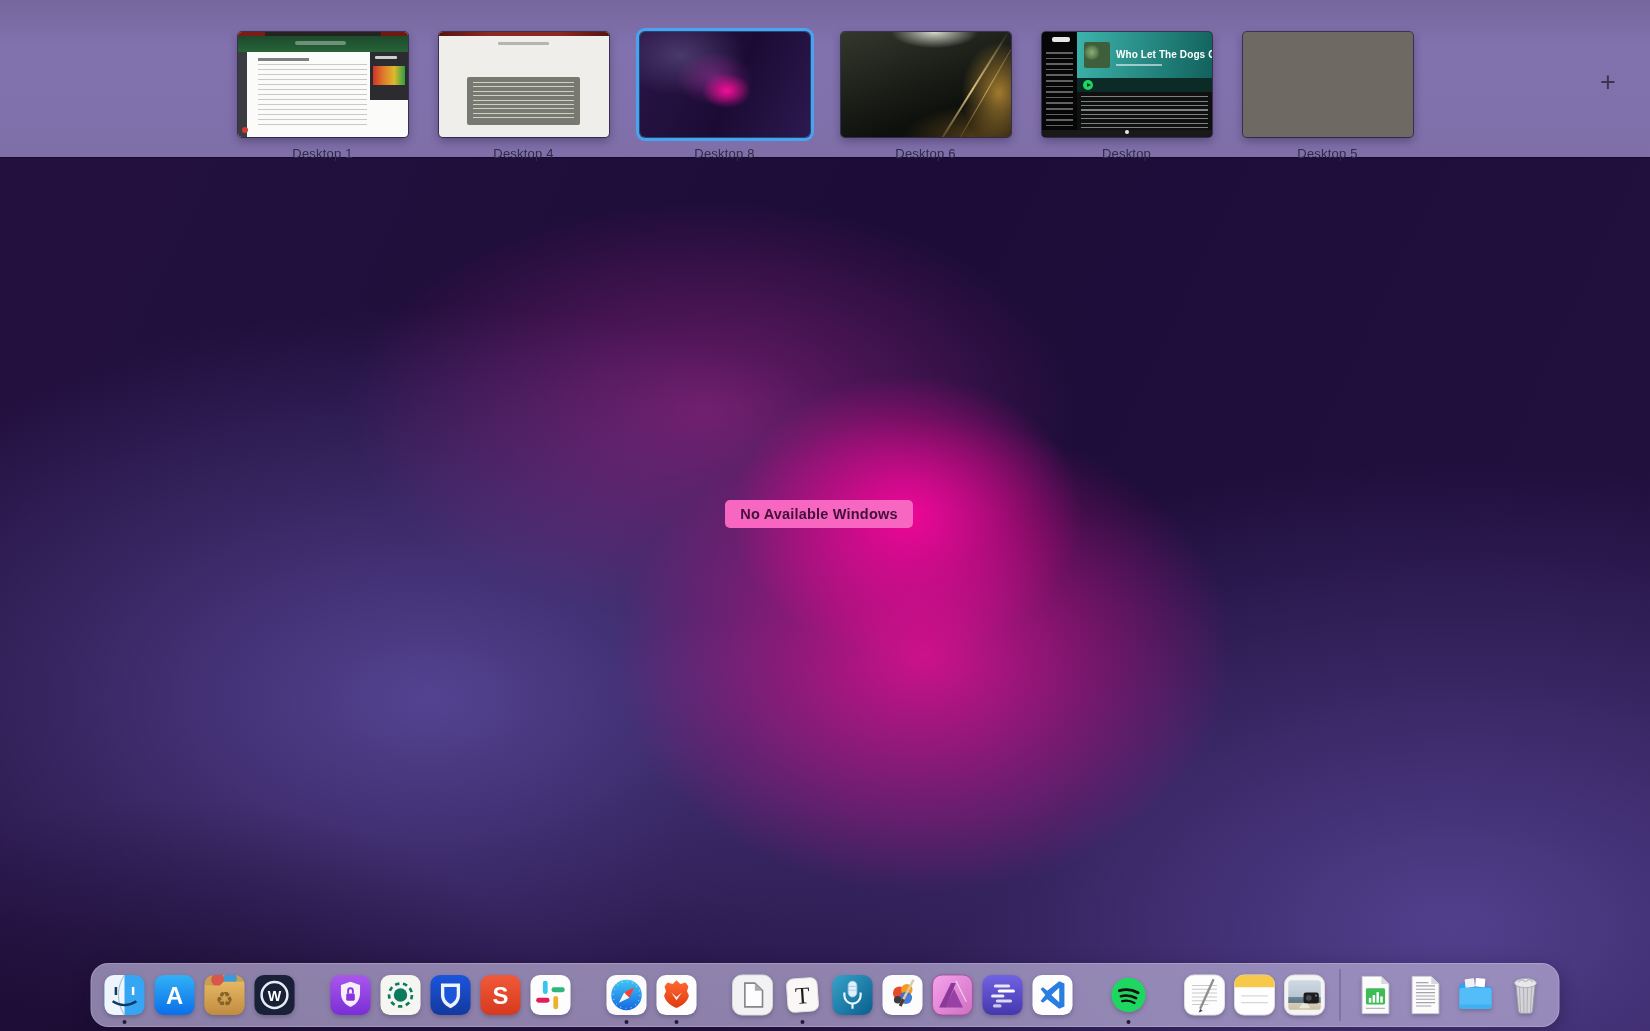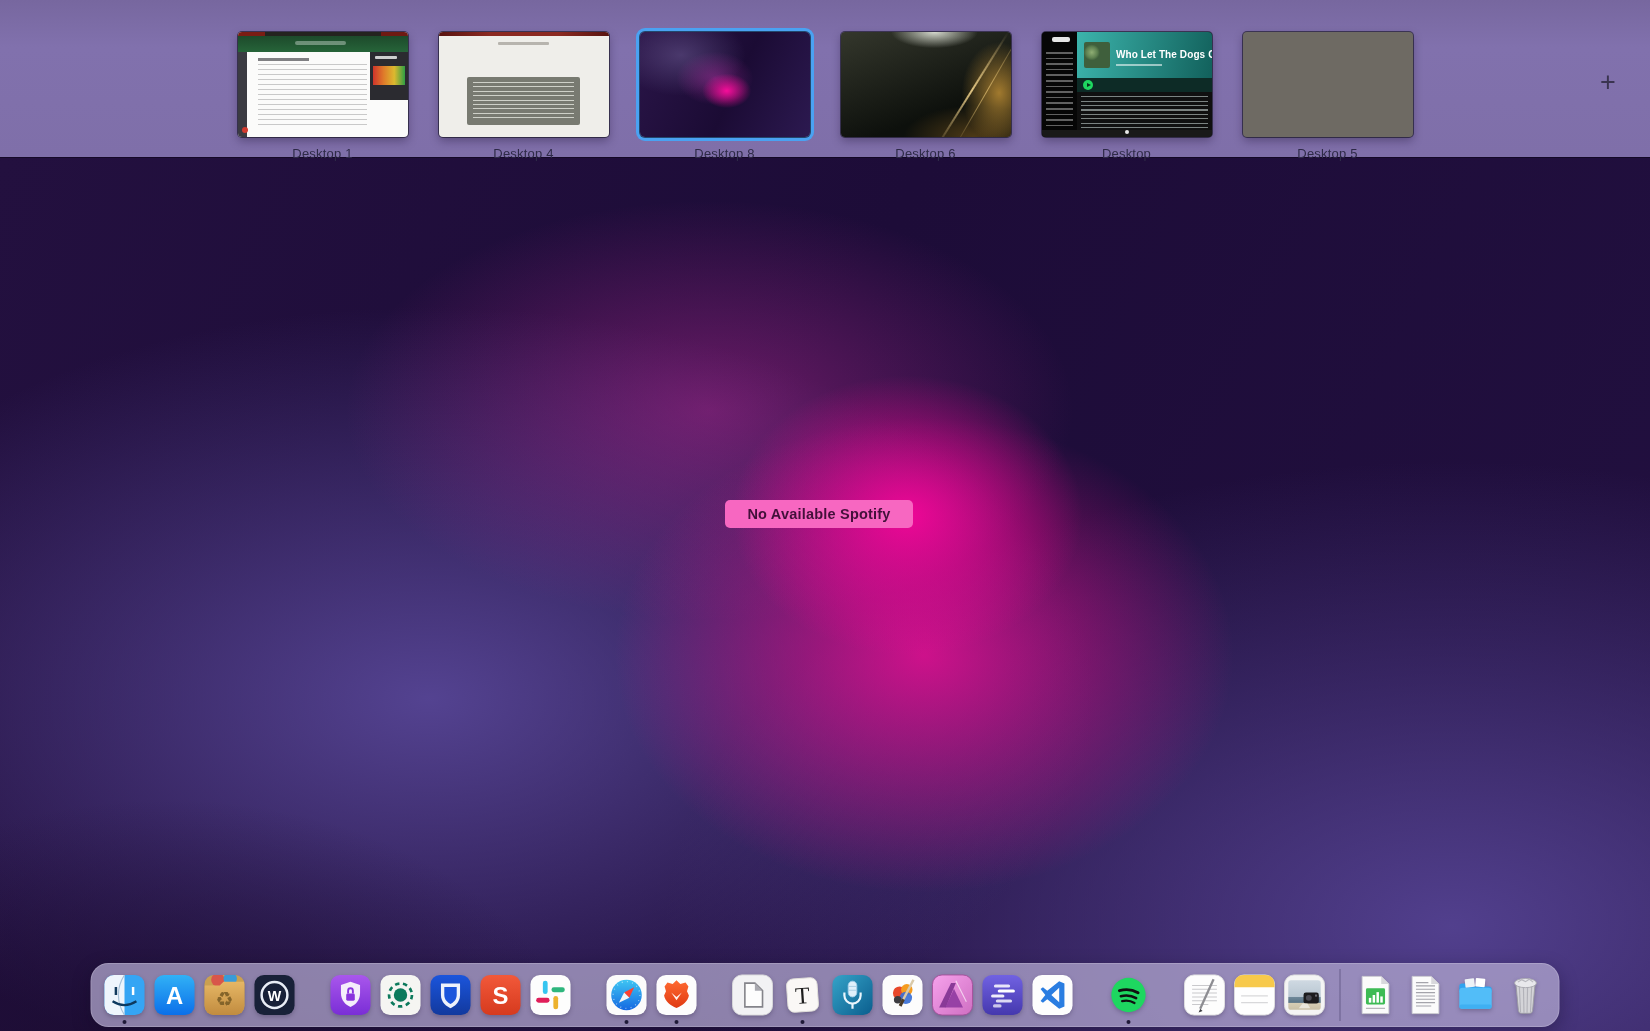--- a/index.html
+++ b/index.html
@@ -208,21 +208,21 @@
     </div>
 
     <div class="add-space">
       <span>+</span>
     </div>
   </div>
 
   <div class="desktop"></div>
 
   <div class="empty-badge">
-    <span>No Available Spotify</span>
+    <span>No Available Windows</span>
   </div>
 
   <div class="dock">
 
     <div class="dock-item">
       <svg viewBox="0 0 44 44">
         <defs>
             <clipPath id="fc">
               <rect x="1" y="1" width="42" height="42" rx="10"></rect>
             </clipPath>

